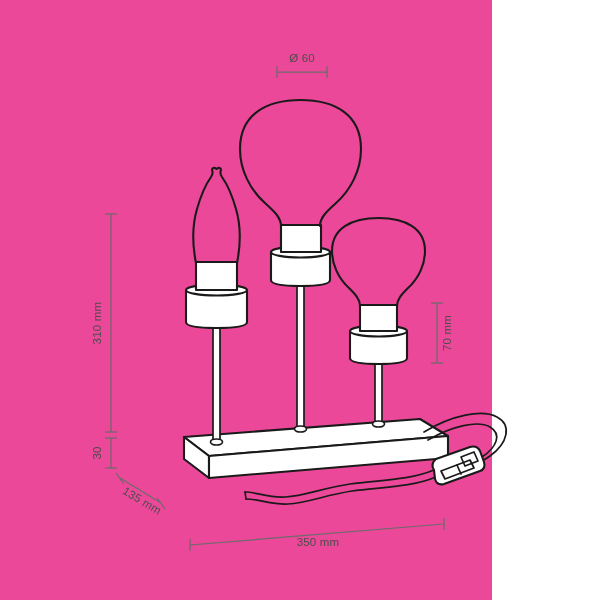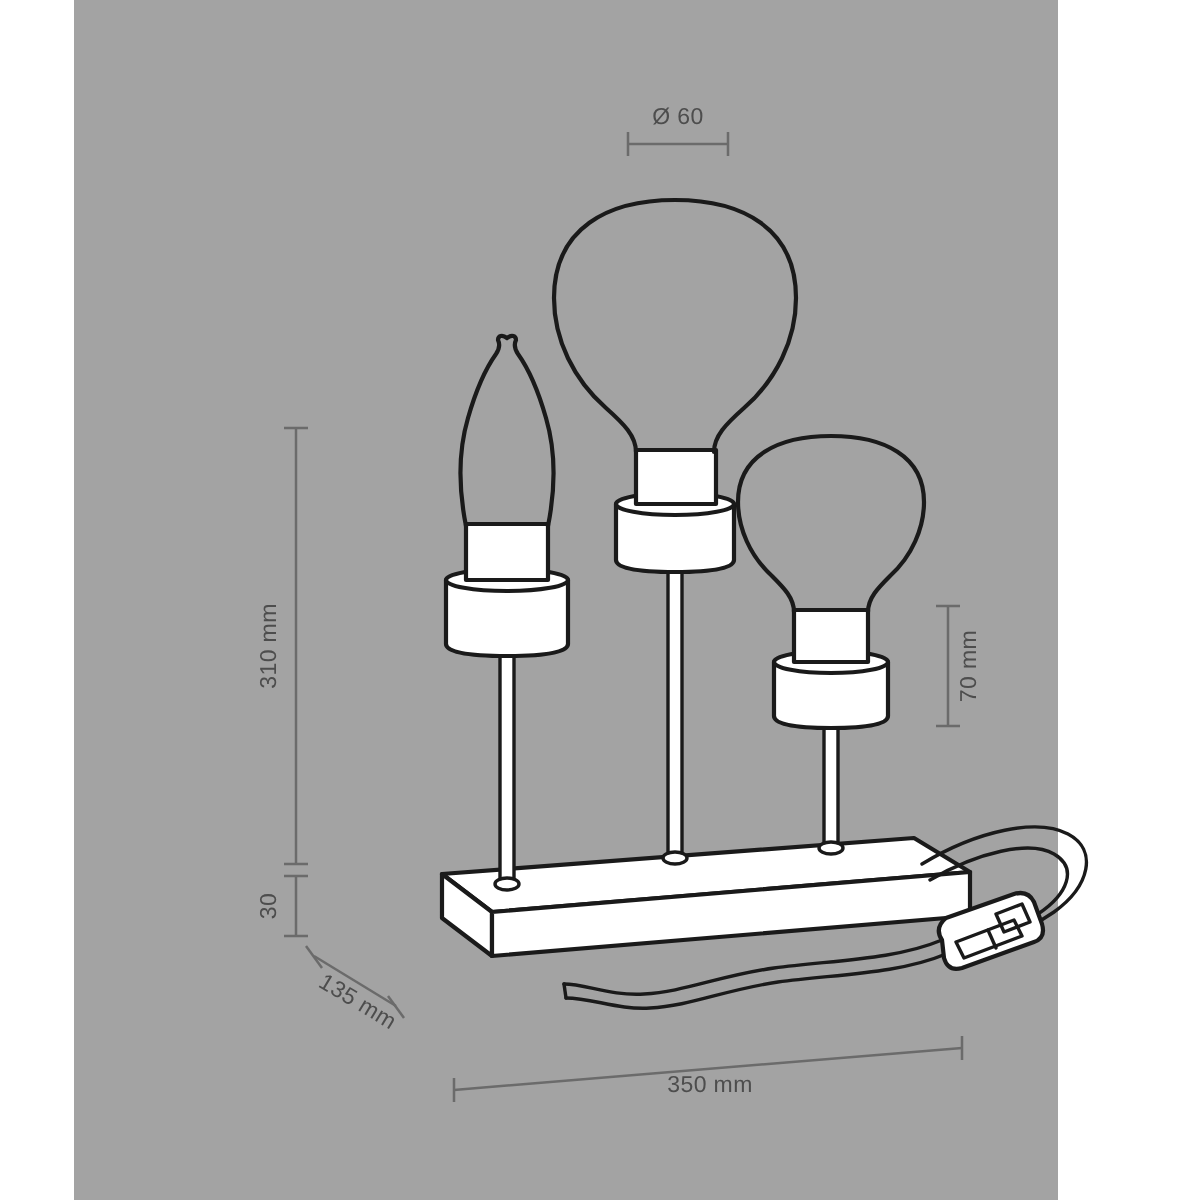--- a/index.html
+++ b/index.html
@@ -10,22 +10,21 @@
   body {
     width: 600px;
     height: 600px;
     overflow: hidden;
     font-family: "Liberation Sans", sans-serif;
   }
   #drawing-root {
     position: relative;
     width: 492px;
     height: 600px;
-    background: #a3a3a3;
-    margin-left: 37px;
+    background: #ec4899;
   }
   svg#technical-drawing {
     display: block;
     width: 600px;
     height: 600px;
   }
   .product-line {
     fill: none;
     stroke: #1a1a1a;
     stroke-width: 2.1;

